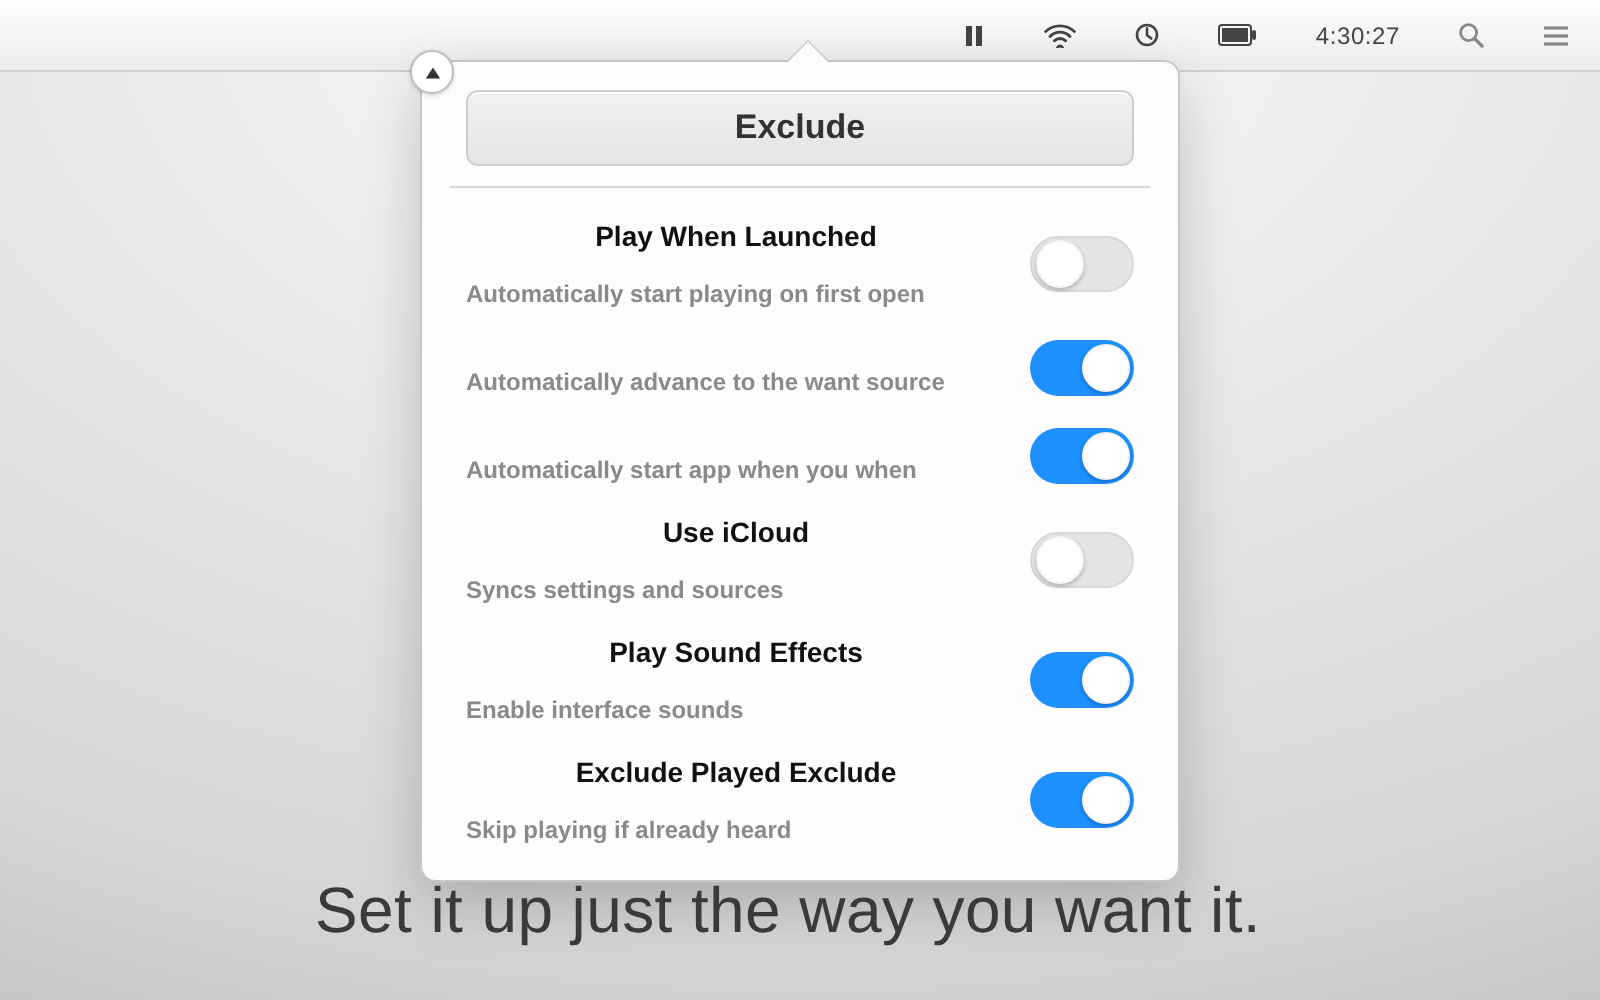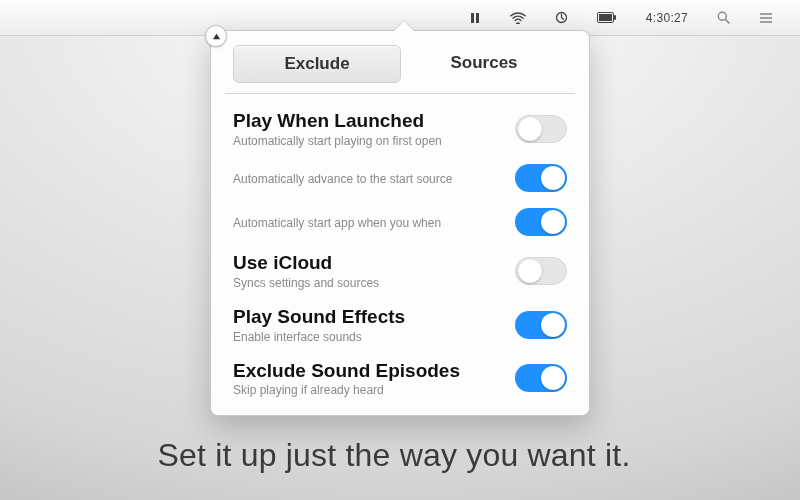--- a/index.html
+++ b/index.html
@@ -14,21 +14,21 @@
   
   .menubar {
     position: absolute;
     top: 0; left: 0; right: 0;
     height: 36px;
     background: linear-gradient(#fdfdfd,#ececec);
     border-bottom: 1px solid #cfcfcf;
     display: flex;
     justify-content: flex-end;
     align-items: center;
-    padding: 0 27px;
+    padding: 0 15px;
     gap: 29px;
     font-size: 12px;
     color: #555;
   }
   .menubar svg { display: block; }
   .menubar .clock { color:#444; font-variant-numeric: tabular-nums; letter-spacing: .3px; }
 
   
   .popover {
     position: absolute;
@@ -88,22 +88,22 @@
   .divider { height:1px; background:#d7d7d7; margin: 0 14px 8px 14px; }
 
   .rows { padding: 0 18px; }
   .row {
     display:flex;
     align-items:center;
     justify-content:space-between;
     padding: 8px 4px;
   }
   .row .txt { flex:1; padding-right:12px; }
-  .row .title { font-size:19px; font-weight:700; color:#111; line-height:1.15; }
-  .row .sub   { font-size:12px; color:#8a8a8a; margin-top:2px; font-weight:400; }
+  .row .title { font-size:14px; font-weight:700; color:#111; line-height:1.15;text-align:center; }
+  .row .sub   { font-size:12px; color:#8a8a8a; margin-top:14px; font-weight:700; }
 
   .toggle {
     width:52px; height:28px;
     border-radius:14px;
     position:relative;
     flex-shrink:0;
     transition:background .1s;
   }
   .toggle .knob {
     position:absolute; top:2px;
@@ -174,39 +174,38 @@
 
 <div class="popover">
   <div class="close-pin">
     <svg viewBox="0 0 10 10">
         <path d="M5 2 L9 8 L1 8 Z" fill="#333"></path>
       </svg>
   </div>
 
   <div class="tabs">
     <div class="tab active">Exclude</div>
-    <div class="tab">Sources</div>
   </div>
 
   <div class="divider"></div>
 
   <div class="rows">
 
   <div class="row">
         <div class="txt">
           <div class="title">Play When Launched</div>
           <div class="sub">Automatically start playing on first open</div>
         </div>
         <div class="toggle off">
           <div class="knob"></div>
         </div>
       </div>
       <div class="row">
         <div class="txt">
-          <div class="sub">Automatically advance to the start source</div>
+          <div class="sub">Automatically advance to the want source</div>
         </div>
         <div class="toggle on">
           <div class="knob"></div>
         </div>
       </div>
       <div class="row">
         <div class="txt">
           <div class="sub">Automatically start app when you when</div>
         </div>
         <div class="toggle on">
@@ -226,21 +225,21 @@
         <div class="txt">
           <div class="title">Play Sound Effects</div>
           <div class="sub">Enable interface sounds</div>
         </div>
         <div class="toggle on">
           <div class="knob"></div>
         </div>
       </div>
       <div class="row">
         <div class="txt">
-          <div class="title">Exclude Sound Episodes</div>
+          <div class="title">Exclude Played Exclude</div>
           <div class="sub">Skip playing if already heard</div>
         </div>
         <div class="toggle on">
           <div class="knob"></div>
         </div>
       </div>
     </div>
 </div>
 
 <div class="tagline">Set it up just the way you want it.</div>

